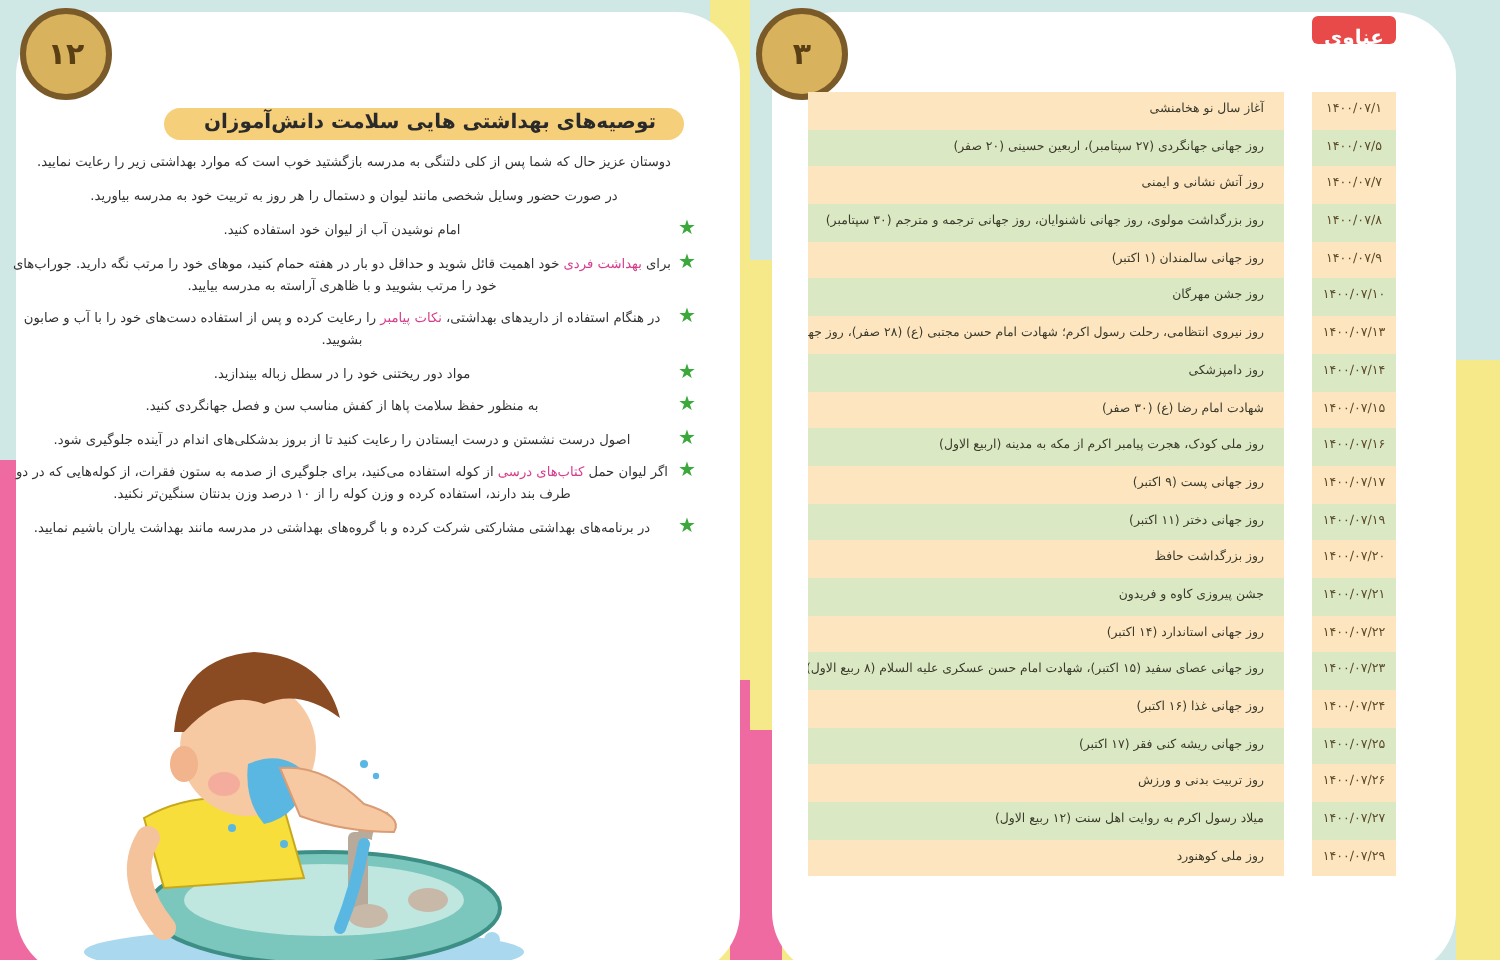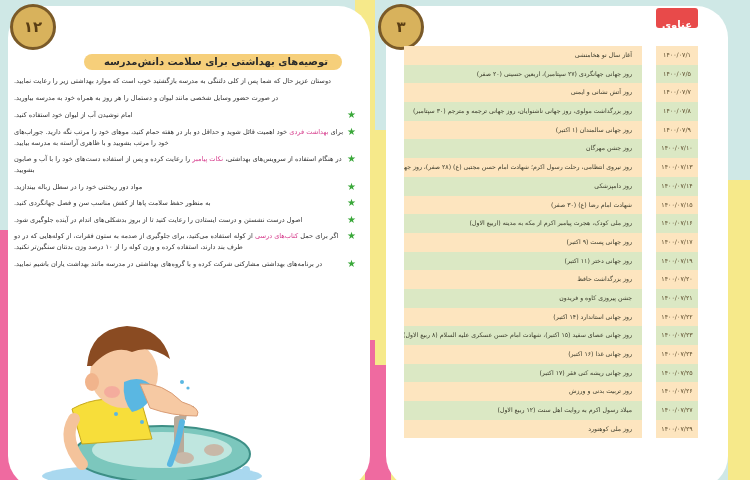--- a/index.html
+++ b/index.html
@@ -41,34 +41,34 @@
     position: absolute; right: 20px; top: 10px;
     font-size: 26px; font-weight: bold; color: #f2a03a; direction: rtl;
   }
   .subtitle-pill {
     position: absolute; right: 22px; top: 42px; height: 16px; padding: 0 14px 0 20px;
     background: #f6cf7a; border-radius: 10px;
     font-size: 10px; font-weight: bold; color: #2a2a2a; direction: rtl;
     line-height: 16px;
   }
   .body-left {
-    position: absolute; right: 8px; top: 64px; width: 342px;
-    direction: rtl; text-align: left; font-size: 6.6px; color: #333; line-height: 11px;
+    position: absolute; right: 16px; top: 64px; width: 342px;
+    direction: rtl; text-align: center; font-size: 6.6px; color: #333; line-height: 11px;
   }
   .para { margin-bottom: 6px; }
   .bullet { position: relative; padding-right: 12px; margin-bottom: 5.5px; }
   .bullet .star { position: absolute; right: 0; top: -1px; color: #3aa83a; font-size: 10px; }
   .hl { color: #d63c8c; }
 
   
   .kid { position: absolute; left: 18px; top: 292px; width: 230px; height: 185px; }
 
   
   .tag-red {
-    position: absolute; right: 24px; top: -4px; padding: 10px 6px; height: 14px;
+    position: absolute; right: 24px; top: -4px; padding: 5px 6px; height: 14px;
     background: #e84a4a; color: #fff; font-size: 10px; font-weight: bold; border-radius: 3px;
     direction: rtl; line-height: 14px;
   }
   .title-right {
     position: absolute; right: 22px; top: 8px;
     font-size: 26px; font-weight: bold; color: #f2a03a; direction: rtl;
   }
   .table { position: absolute; left: 12px; top: 34px; width: 294px; }
   .row { display: flex; height: 18.7px; }
   .cell-date {
@@ -87,53 +87,53 @@
 
 <div class="spread">
 
   <div class="bg-left">
     <div class="band-pink-l"></div>
     <div class="band-yellow-r1"></div>
     <div class="band-pink-r1"></div>
   </div>
   <div class="paper-left">
     <div class="page-num" style="left:-4px;">۱۲</div>
-    <div class="subtitle-pill">توصیه‌های بهداشتی برای سلامت دانش‌مدرسه</div>
+    <div class="subtitle-pill">توصیه‌های بهداشتی هایی سلامت دانش‌آموزان</div>
 
     <div class="body-left">
       <div class="para">دوستان عزیز حال که شما پس از کلی دلتنگی به مدرسه بازگشتید خوب است که موارد بهداشتی زیر را رعایت نمایید.</div>
-      <div class="para">در صورت حضور وسایل شخصی مانند لیوان و دستمال را هر روز به همراه خود به مدرسه بیاورید.</div>
+      <div class="para">در صورت حضور وسایل شخصی مانند لیوان و دستمال را هر روز به تربیت خود به مدرسه بیاورید.</div>
 
       <div class="bullet">
         <span class="star">★</span>
         <span>امام نوشیدن آب از لیوان خود استفاده کنید.</span>
       </div>
       <div class="bullet">
         <span class="star">★</span>
         <span>برای </span><span class="hl">بهداشت فردی</span><span> خود اهمیت قائل شوید و حداقل دو بار در هفته حمام کنید، موهای خود را مرتب نگه دارید. جوراب‌های خود را مرتب بشویید و با ظاهری آراسته به مدرسه بیایید.</span>
       </div>
       <div class="bullet">
         <span class="star">★</span>
-        <span>در هنگام استفاده از سرویس‌های بهداشتی، </span><span class="hl">نکات پیامبر</span><span> را رعایت کرده و پس از استفاده دست‌های خود را با آب و صابون بشویید.</span>
+        <span>در هنگام استفاده از دارید‌های بهداشتی، </span><span class="hl">نکات پیامبر</span><span> را رعایت کرده و پس از استفاده دست‌های خود را با آب و صابون بشویید.</span>
       </div>
       <div class="bullet">
         <span class="star">★</span>
         <span>مواد دور ریختنی خود را در سطل زباله بیندازید.</span>
       </div>
       <div class="bullet">
         <span class="star">★</span>
         <span>به منظور حفظ سلامت پاها از کفش مناسب سن و فصل جهانگردی کنید.</span>
       </div>
       <div class="bullet">
         <span class="star">★</span>
         <span>اصول درست نشستن و درست ایستادن را رعایت کنید تا از بروز بدشکلی‌های اندام در آینده جلوگیری شود.</span>
       </div>
       <div class="bullet">
         <span class="star">★</span>
-        <span>اگر برای حمل </span><span class="hl">کتاب‌های درسی</span><span> از کوله استفاده می‌کنید، برای جلوگیری از صدمه به ستون فقرات، از کوله‌هایی که در دو طرف بند دارند، استفاده کرده و وزن کوله را از ۱۰ درصد وزن بدنتان سنگین‌تر نکنید.</span>
+        <span>اگر لیوان حمل </span><span class="hl">کتاب‌های درسی</span><span> از کوله استفاده می‌کنید، برای جلوگیری از صدمه به ستون فقرات، از کوله‌هایی که در دو طرف بند دارند، استفاده کرده و وزن کوله را از ۱۰ درصد وزن بدنتان سنگین‌تر نکنید.</span>
       </div>
       <div class="bullet">
         <span class="star">★</span>
         <span>در برنامه‌های بهداشتی مشارکتی شرکت کرده و با گروه‌های بهداشتی در مدرسه مانند بهداشت یاران باشیم نمایید.</span>
       </div>
     </div>
 
     <svg class="kid" viewBox="0 0 230 185">
 
       <ellipse cx="120" cy="172" rx="110" ry="12" fill="#a9d8ef"></ellipse>

